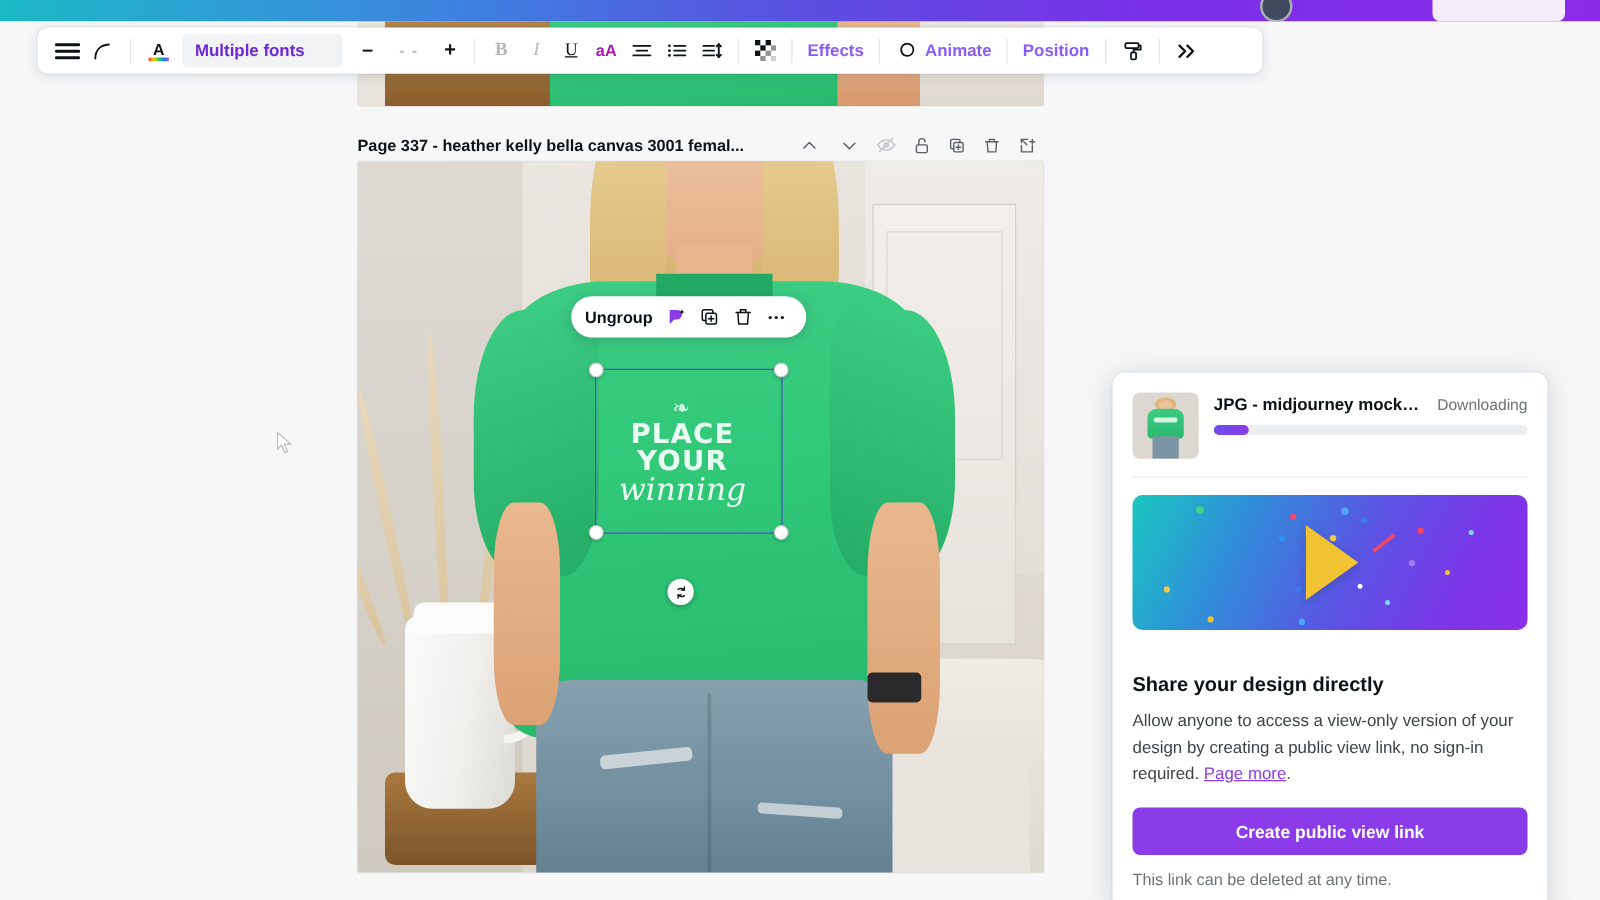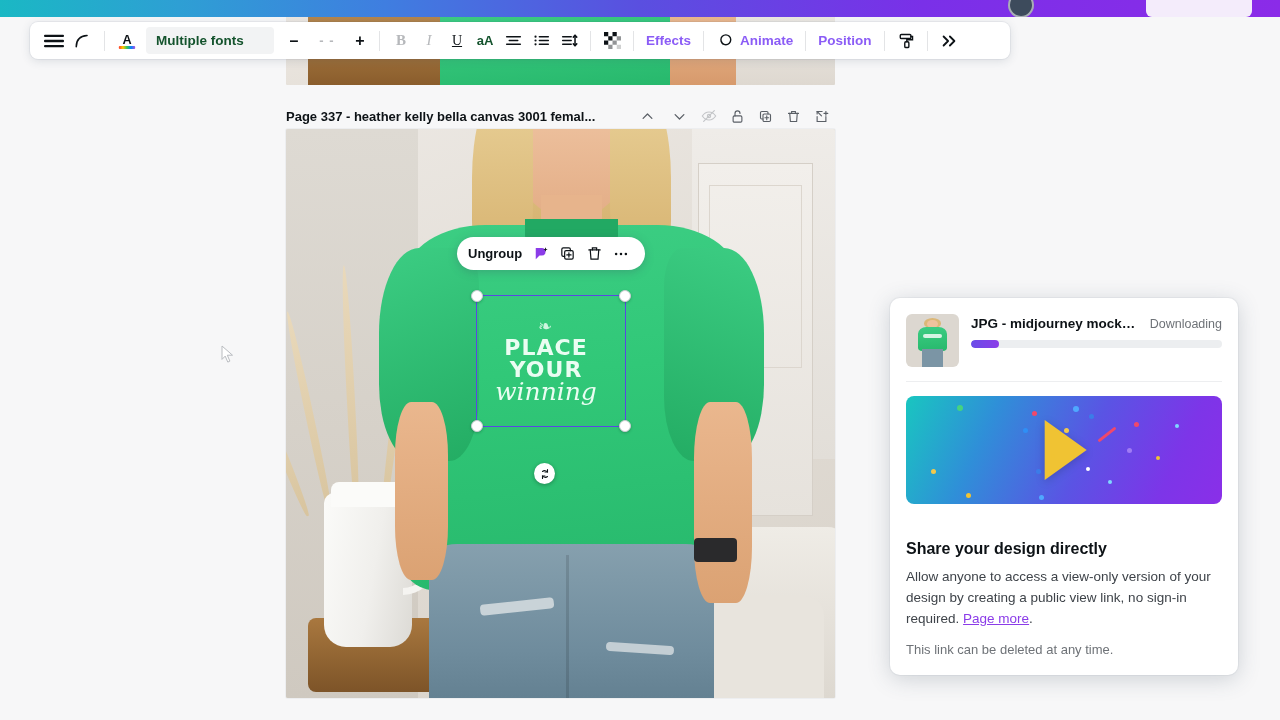--- a/index.html
+++ b/index.html
@@ -51,38 +51,38 @@
     display: flex; align-items: center; justify-content: center;
     color: #0d1216; font-size: 13px; cursor: pointer; padding: 0 5px;
     flex: none;
   }
   .tb-sep { width: 1px; height: 20px; background: #e3e4e6; margin: 0 7px; flex: none; }
   .tb-label { font-size: 13.5px; font-weight: 600; color: #8b5cf6; white-space: nowrap; }
 
   .font-field {
     height: 27px; min-width: 128px; background: #f2f3f4; border-radius: 4px;
     display: flex; align-items: center; padding: 0 10px; margin-left: 4px;
-    font-size: 13.5px; font-weight: 700; color: #14532d; cursor: pointer;
+    font-size: 13.5px; font-weight: 700; color: #6d28d9; cursor: pointer;
   }
   .size-group {
     display: flex; align-items: center; height: 27px; background: #fff;
     border-radius: 4px; margin-left: 8px; gap: 2px;
   }
   .size-val {
     width: 38px; text-align: center; font-size: 13px; color: #b6b8bb;
     letter-spacing: 1px; font-weight: 600; cursor: text;
   }
   .step {
     width: 24px; height: 24px; display: flex; align-items: center; justify-content: center;
     font-size: 16px; color: #0d1216; cursor: pointer; border-radius: 4px; font-weight: 600;
   }
   .bold-i { font-weight: 700; font-family: "Liberation Serif", serif; font-size: 15px; color: #b6b8bb; }
   .ital-i { font-style: italic; font-family: "Liberation Serif", serif; font-size: 15px; color: #b6b8bb; }
   .und-i { text-decoration: underline; font-size: 14px; color: #0d1216; font-family:"Liberation Serif",serif;}
-  .aa-i { font-size: 13px; color: #14532d; font-weight: 600; }
+  .aa-i { font-size: 13px; color: #a21caf; font-weight: 600; }
 
   
   .page-header {
     position: absolute; top: 86px; left: 246px; width: 549px; height: 26px;
     display: flex; align-items: center; gap: 0;
   }
   .page-title {
     font-size: 13px; font-weight: 700; color: #0d1216;
     white-space: nowrap; overflow: hidden; max-width: 320px; cursor: text;
   }
@@ -627,17 +627,18 @@
       <span class="conf" style="left:57%;top:66%;width:4px;height:4px;background:#ffffff"></span>
       <span class="conf" style="left:41%;top:68%;width:5px;height:5px;background:#3b7ce8"></span>
       <span class="conf" style="left:64%;top:78%;width:4px;height:4px;background:#7fd7ff"></span>
     </div>
 
     <div class="panel-body">
       <div class="p-title">Share your design directly</div>
       <div class="p-text">
         <span>Allow anyone to access a view-only version of your design by creating a public view link, no sign-in required. </span><a class="p-link">Page more</a><span>.</span>
       </div>
+      <button class="p-btn">Create public view link</button>
       <div class="p-foot">This link can be deleted at any time.</div>
     </div>
   </div>
 
 </div>
 
 </body></html>

